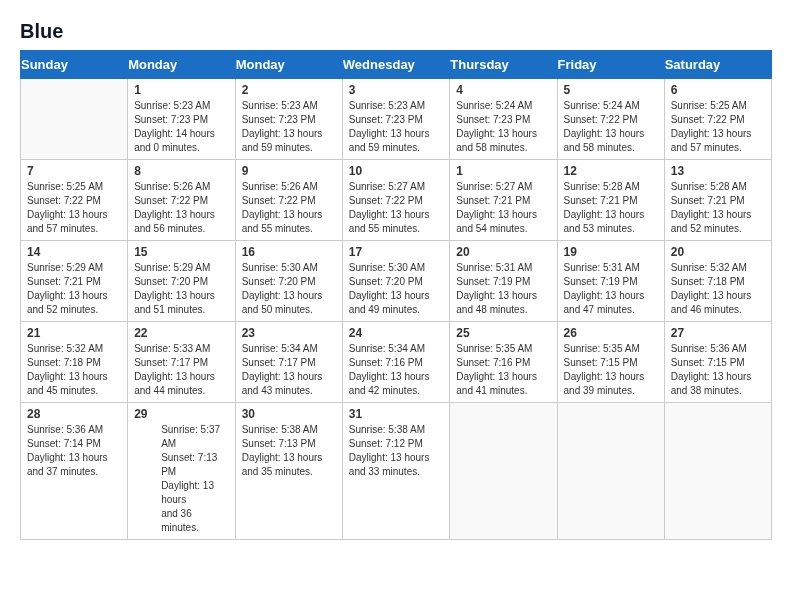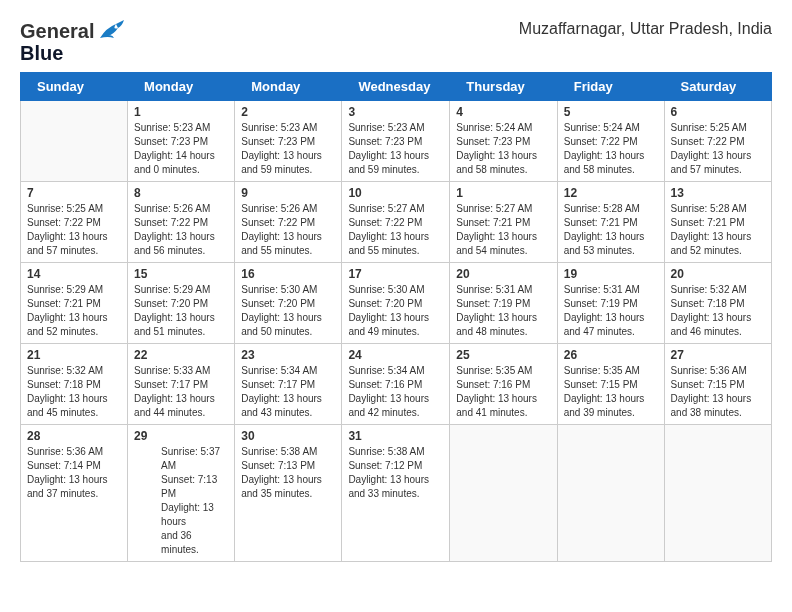--- a/index.html
+++ b/index.html
@@ -31,21 +31,21 @@
       font-weight: normal;
     }
     .calendar {
       width: 100%;
       border-collapse: collapse;
       border: 1px solid #ccc;
     }
     .calendar th {
       background-color: #1a6fc4;
       color: white;
-      padding: 6px 16px;
+      padding: 6px 0;
       text-align: left;
       font-size: 13px;
       font-weight: bold;
       border: 1px solid #1a6fc4;
     }
     .calendar td {
       vertical-align: top;
       padding: 4px 6px;
       border: 1px solid #ccc;
       width: 108px;
@@ -81,32 +81,24 @@
       height: 22px;
       margin-left: 2px;
     }
   </style>
 </head>
 <body>
 
 <div class="header">
   <div class="logo-wrapper">
     <div style="display:flex;flex-direction:column;align-items:flex-start;line-height:1.1;">
-      <div style="display:flex;align-items:center;">
-        <span class="logo-text-general">General</span>
-        <svg class="logo-icon" viewBox="0 0 28 22" fill="none" xmlns="http://www.w3.org/2000/svg">
-          <path d="M4 18 Q10 8 20 4 Q16 10 22 8 Q18 14 12 16 Q16 14 18 18 Q12 16 4 18Z" fill="#1a7cc5"></path>
-          <path d="M20 4 Q24 2 28 0 Q26 6 22 8Z" fill="#1a7cc5"></path>
-        </svg>
-      </div>
       <span class="logo-text-blue">Blue</span>
     </div>
   </div>
   <div class="title-section">
-    <div class="location-title">Muzaffarnagar, Uttar Pradesh, India</div>
   </div>
 </div>
 
 <table class="calendar">
   <thead>
     <tr>
     <th>Sunday</th>
         <th>Monday</th>
         <th>Monday</th>
         <th>Wednesday</th>

